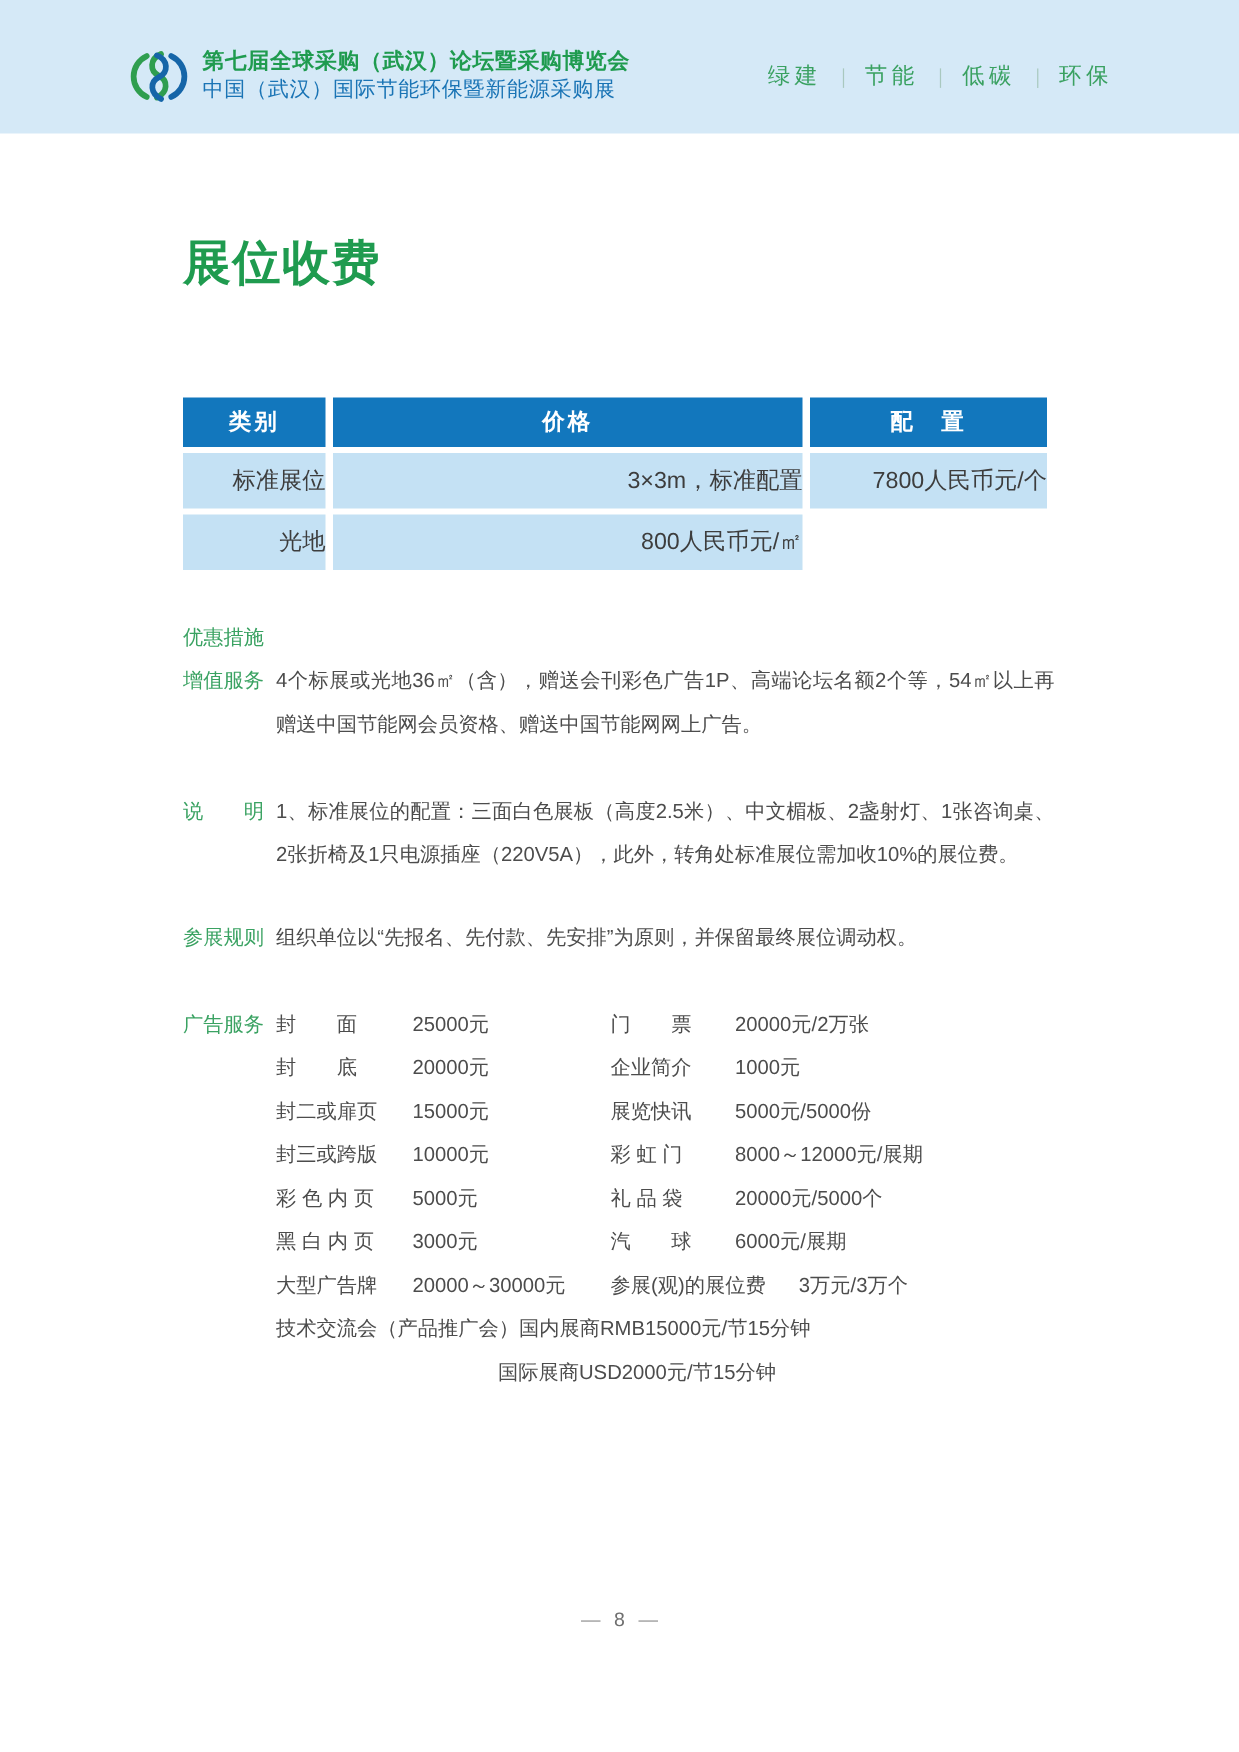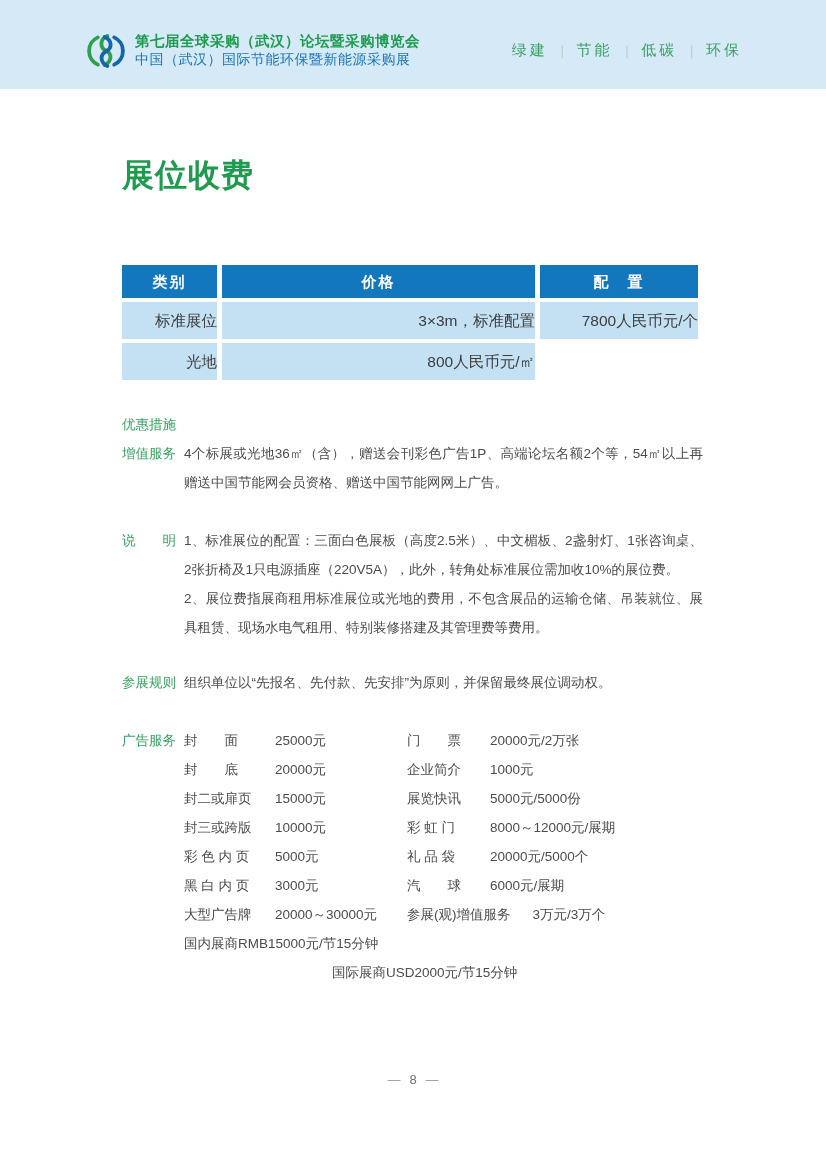--- a/index.html
+++ b/index.html
@@ -133,21 +133,20 @@
 
   <div class="section sec-value">
     <div class="section-label">增值服务</div>
     <div class="section-body">4个标展或光地36㎡（含），赠送会刊彩色广告1P、高端论坛名额2个等，54㎡以上再赠送中国节能网会员资格、赠送中国节能网网上广告。</div>
   </div>
 
   <div class="section sec-notes">
     <div class="section-label">说　　明</div>
     <div class="section-body">
       <p class="note-item"><span class="note-num">1、</span><span>标准展位的配置：三面白色展板（高度2.5米）、中文楣板、2盏射灯、1张咨询桌、2张折椅及1只电源插座（220V5A），此外，转角处标准展位需加收10%的展位费。</span></p>
-      <p class="note-item"><span class="note-num">2、</span><span>展位费指展商租用标准展位或光地的费用，不包含展品的运输仓储、吊装就位、展具租赁、现场水电气租用、特别装修搭建及其管理费等费用。</span></p>
     </div>
   </div>
 
   <div class="section sec-rules">
     <div class="section-label">参展规则</div>
     <div class="section-body">组织单位以“先报名、先付款、先安排”为原则，并保留最终展位调动权。</div>
   </div>
 
   <div class="section sec-ads">
     <div class="section-label">广告服务</div>
@@ -184,24 +183,25 @@
       </div>
       <div class="ad-row">
         <span class="a1">黑 白 内 页</span>
         <span class="a2">3000元</span>
         <span class="a3">汽　　球</span>
         <span class="a4">6000元/展期</span>
       </div>
       <div class="ad-row">
         <span class="a1">大型广告牌</span>
         <span class="a2">20000～30000元</span>
-        <span class="a3">参展(观)增值服务</span>
+        <span class="a3">参展(观)的展位费</span>
         <span class="a4 push">3万元/3万个</span>
       </div>
       <div class="ad-row">
+        <span class="b1">技术交流会（产品推广会）</span>
         <span class="b2">国内展商RMB</span>
         <span>15000元/节15分钟</span>
       </div>
       <div class="ad-row">
         <span class="b1"></span>
         <span class="b2">国际展商USD</span>
         <span>2000元/节15分钟</span>
       </div>
     </div>
   </div>

